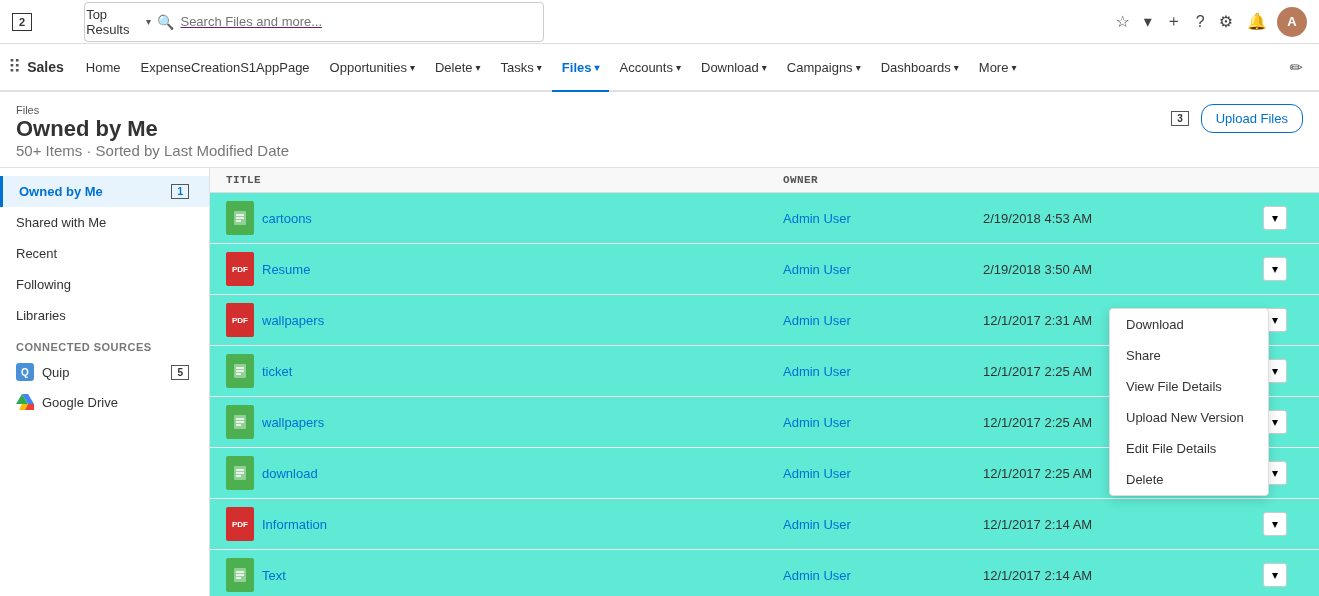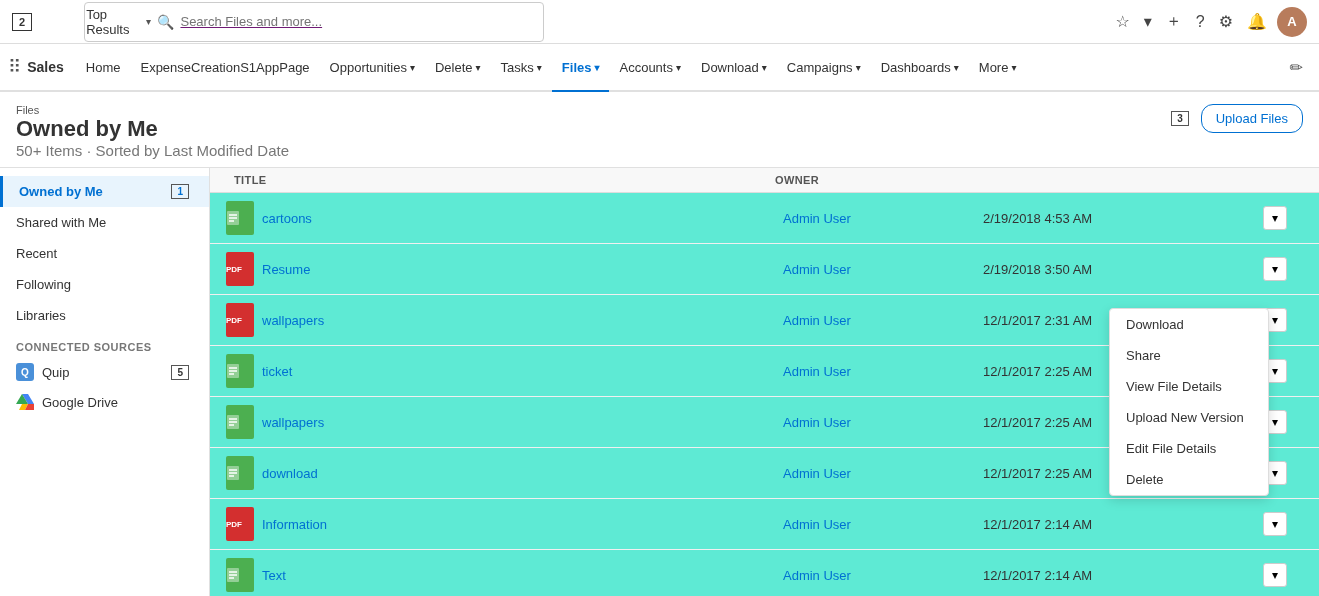--- a/index.html
+++ b/index.html
@@ -229,30 +229,31 @@
 
     
     .table-area {
       flex: 1;
       overflow-y: auto;
       position: relative;
     }
     .table-header {
       display: grid;
       grid-template-columns: 1fr 200px 280px 40px;
-      padding: 6px 24px;
+      padding: 6px 16px;
       background: #f8f8f8;
       border-bottom: 1px solid #ddd;
       font-size: 11px;
       font-weight: bold;
       color: #555;
       letter-spacing: 0.4px;
       position: sticky;
       top: 0;
       z-index: 10;
+      font-family: Liberation Mono, monospace;
     }
     .table-header .sort-icon { font-size: 11px; }
     .table-row {
       display: grid;
       grid-template-columns: 1fr 200px 280px 40px;
       padding: 8px 16px;
       border-bottom: 1px solid #f0f0f0;
       align-items: center;
       background: #5eead4;
     }
@@ -260,21 +261,21 @@
       display: flex;
       align-items: center;
       gap: 8px;
     }
     .file-icon {
       width: 28px;
       height: 34px;
       border-radius: 2px;
       display: flex;
       align-items: center;
-      justify-content: flex-start;
+      justify-content: center;
       font-size: 9px;
       font-weight: bold;
       color: white;
       flex-shrink: 0;
     }
     .file-icon.green { background: #4caf50; }
     .file-icon.red { background: #d32f2f; }
     .file-link {
       color: #0070d2;
       cursor: pointer;

